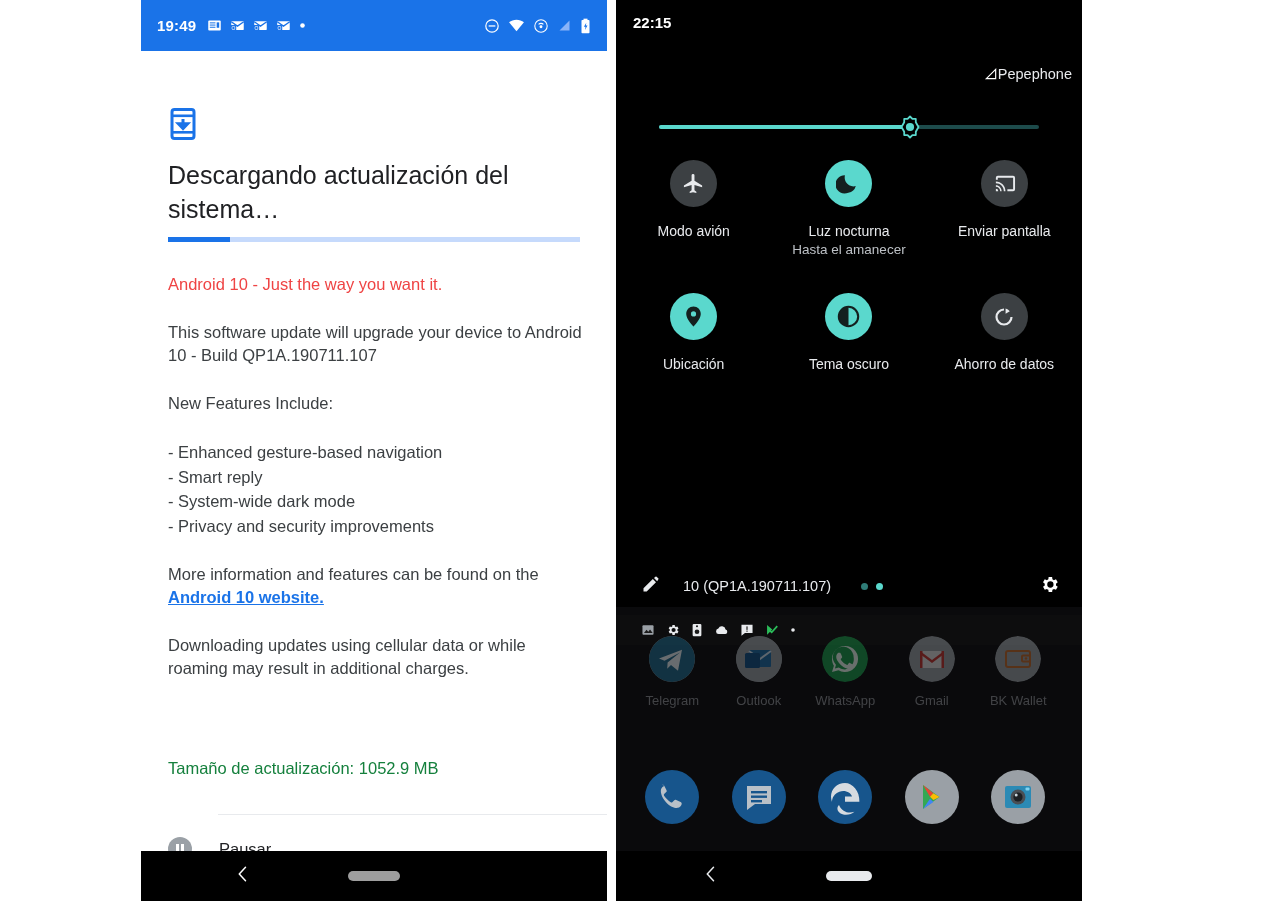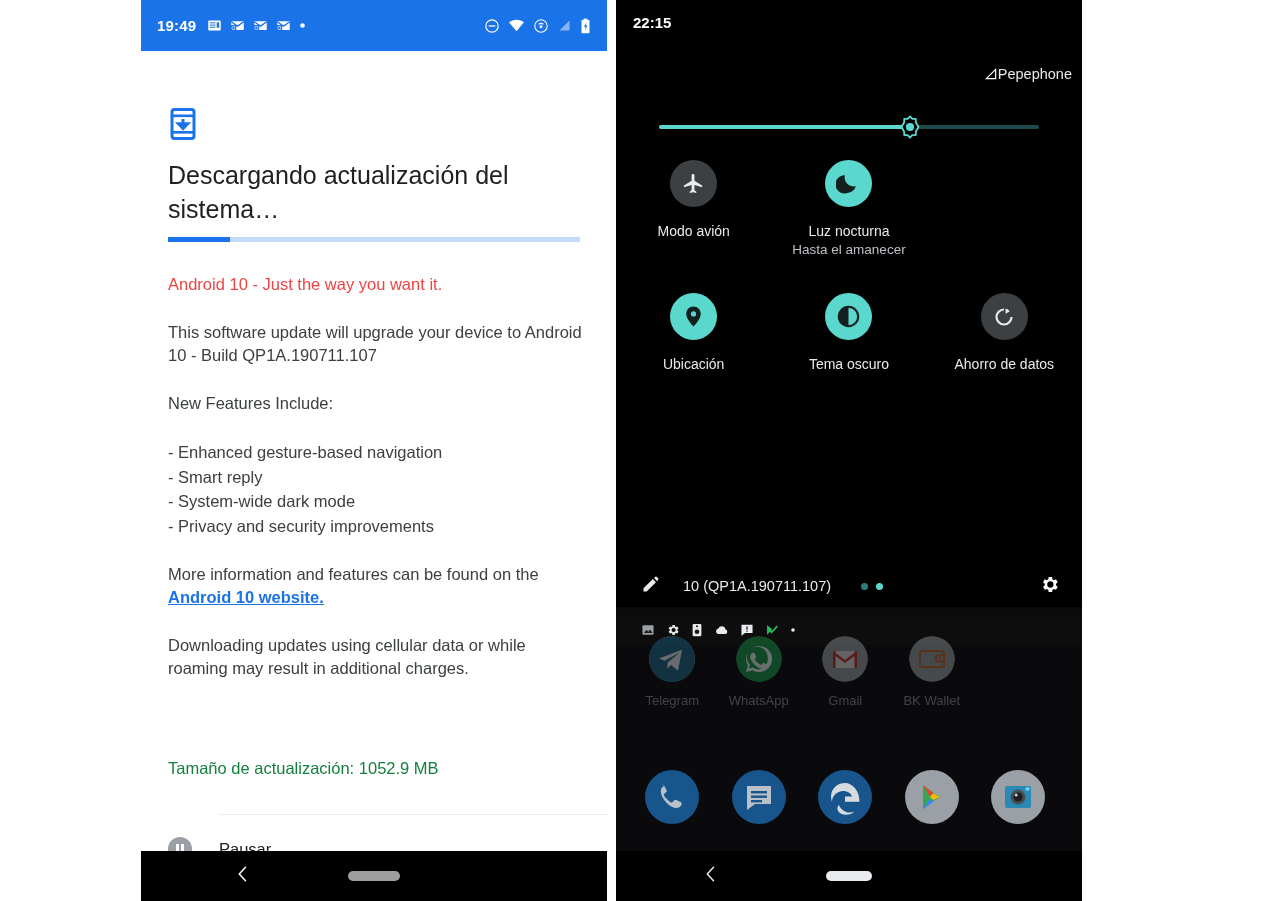--- a/index.html
+++ b/index.html
@@ -308,20 +308,29 @@
         </div>
         <div class="tile">
           <div class="tile-circle on">
             <svg width="25" height="25" viewBox="0 0 24 24">
                 <path d="M19 14.5A8.5 8.5 0 018.6 4.2a8.7 8.7 0 103.2 16.6 8.5 8.5 0 007.2-6.3z" fill="#14201f"></path>
               </svg>
           </div>
           <div class="tile-label">Luz nocturna</div>
           <div class="tile-sub">Hasta el amanecer</div>
         </div>
+        <div class="tile">
+          <div class="tile-circle">
+            <svg width="23" height="23" viewBox="0 0 24 24">
+                <path d="M21 4H5a2 2 0 00-2 2v2h2V6h16v12h-6v2h6a2 2 0 002-2V6a2 2 0 00-2-2z" fill="#e8eaed"></path>
+                <path d="M3 17.5V20h2.5A2.5 2.5 0 003 17.5zM3 13.8V15.5a4.5 4.5 0 014.5 4.5H9c0-3.4-2.7-6.2-6-6.2zM3 10v1.7c4.6 0 8.3 3.7 8.3 8.3H13c0-5.5-4.5-10-10-10z" fill="#e8eaed"></path>
+              </svg>
+          </div>
+          <div class="tile-label">Enviar pantalla</div>
+        </div>
       </div>
 
       <div class="tile-row second">
         <div class="tile">
           <div class="tile-circle on">
             <svg width="25" height="25" viewBox="0 0 24 24">
                 <path d="M12 2.5c-3.9 0-7 3.1-7 7 0 5.2 7 12 7 12s7-6.8 7-12c0-3.9-3.1-7-7-7zm0 9.5a2.5 2.5 0 110-5 2.5 2.5 0 010 5z" fill="#14201f"></path>
               </svg>
           </div>
           <div class="tile-label">Ubicación</div>
@@ -412,20 +421,31 @@
     <div class="r-approw">
       <div class="approw-flex approw-dim">
         <div class="app">
           <div class="app-ico" style="background:#9aa0a6;">
             <svg width="46" height="46" viewBox="0 0 46 46">
                 <circle cx="23" cy="23" r="23" fill="#1d6a8c"></circle>
                 <path d="M10 22.5l23-8.8-4 21-7-5.6-3.8 3.6.4-6.2L31 16.5 15.5 24.8 10 22.5z" fill="#e9f3f7"></path>
               </svg>
           </div>
           <div class="app-name">Telegram</div>
+        </div>
+        <div class="app">
+          <div class="app-ico" style="background:#9aa0a6;">
+            <svg width="46" height="46" viewBox="0 0 46 46">
+                <circle cx="23" cy="23" r="23" fill="#9aa0a6"></circle>
+                <rect x="13" y="14" width="22" height="17" rx="1" fill="#1b6ca8"></rect>
+                <path d="M13 15l11 8 11-8" stroke="#cfe3f2" stroke-width="2" fill="none"></path>
+                <rect x="9" y="17" width="15" height="15" rx="1.5" fill="#0f4f86"></rect>
+              </svg>
+          </div>
+          <div class="app-name">Outlook</div>
         </div>
         <div class="app">
           <div class="app-ico">
             <svg width="46" height="46" viewBox="0 0 46 46">
                 <circle cx="23" cy="23" r="23" fill="#1a9c4b"></circle>
                 <path d="M23 10c-7.2 0-13 5.8-13 13 0 2.4.7 4.7 1.9 6.7L10 36l6.5-1.8A13 13 0 1023 10zm0 23.5c-2.1 0-4.1-.6-5.8-1.7l-.4-.3-3.9 1.1 1.1-3.8-.3-.4a10.4 10.4 0 1117.9-7.4 10.5 10.5 0 01-8.6 12.5z" fill="#eafaf0"></path>
                 <path d="M18.6 17.4c-.3-.7-.6-.7-.9-.7h-.8c-.3 0-.8.1-1.2.6-.4.5-1.5 1.5-1.5 3.6s1.6 4.2 1.8 4.5c.2.3 3 4.8 7.4 6.5 3.6 1.4 4.4 1.1 5.2 1 .8-.1 2.5-1 2.9-2 .4-1 .4-1.9.3-2-.1-.2-.4-.3-.9-.5l-3-1.5c-.4-.2-.7-.2-1 .2l-1.3 1.6c-.2.3-.5.3-.9.1-.4-.2-1.8-.7-3.5-2.2-1.3-1.2-2.2-2.6-2.4-3-.2-.4 0-.6.2-.8l.7-.8c.2-.3.3-.5.4-.8.1-.3 0-.6-.1-.8l-1.2-3z" fill="#eafaf0"></path>
               </svg>
           </div>
           <div class="app-name">WhatsApp</div>

